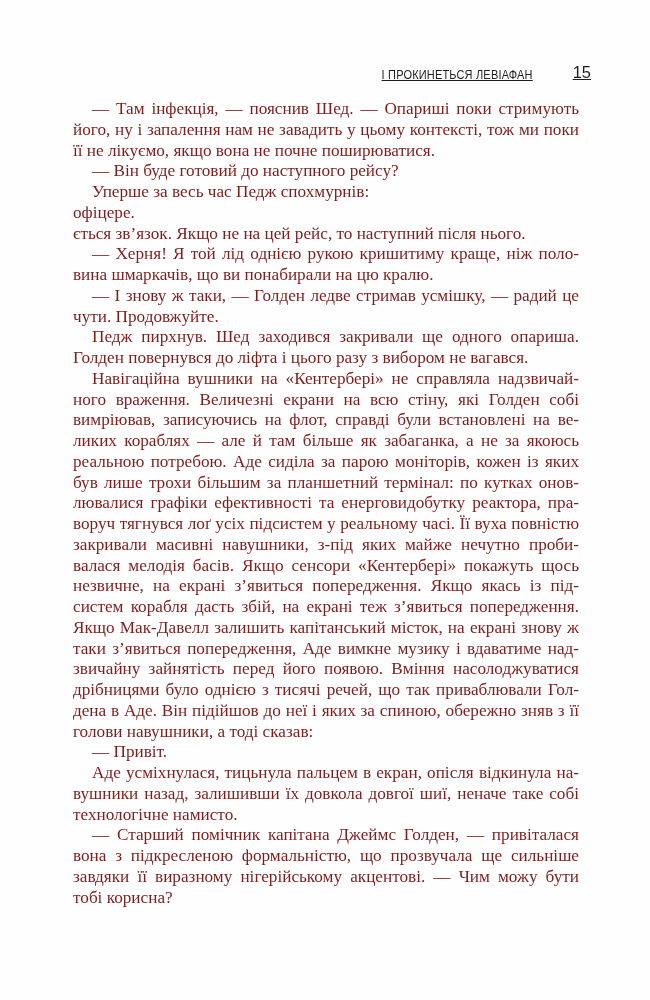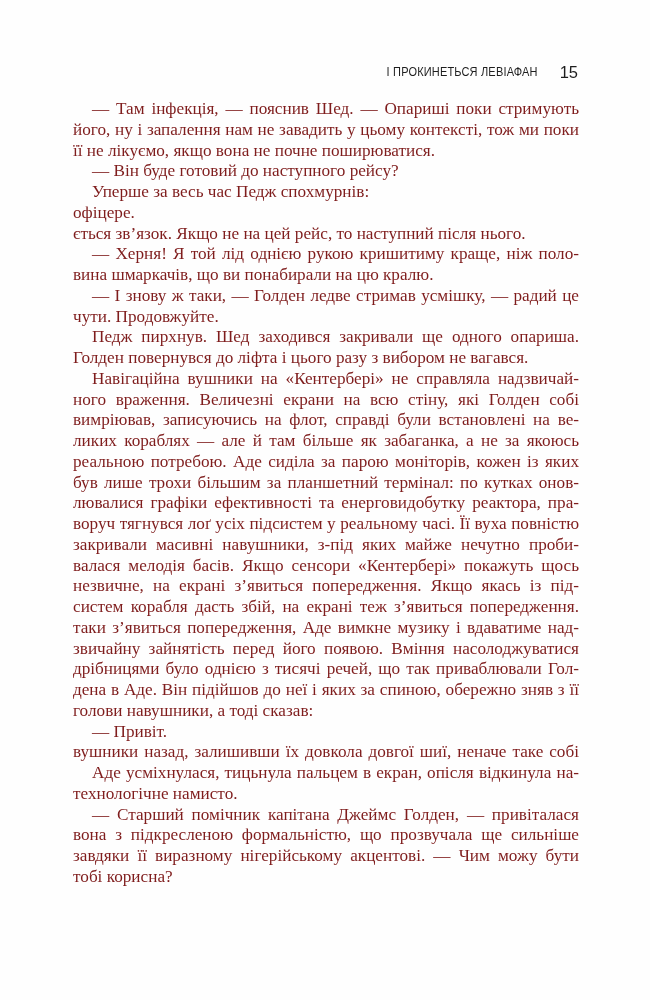--- a/index.html
+++ b/index.html
@@ -1,24 +1,24 @@
 <!DOCTYPE html>
 <html><head>
 <meta charset="utf-8">
 <style>
   html, body { margin: 0; padding: 0; background: #ffffff; }
   body { width: 650px; height: 1000px; position: relative; overflow: hidden; }
   .page { position: absolute; left: 0; top: 0; width: 650px; height: 1000px; background: #fefefe; }
   .running-head {
-    position: absolute; top: 62px; right: 72px; height: 20px;
+    position: absolute; top: 62px; right: 59px; height: 20px;
     font-family: "Liberation Sans", "DejaVu Sans", sans-serif;
-    color: #1e1e1e; display: flex; align-items: center;
+    color: #1e1e1e; display: flex; align-items: flex-end; text-decoration: underline;
   }
   .running-title { font-size: 12.5px; letter-spacing: 0.2px; transform: scaleX(0.88); transform-origin: right center; }
-  .page-number { font-size: 16.5px; margin-left: 22px; }
+  .page-number { font-size: 16.5px; margin-left: 40px; }
   .body-text {
     position: absolute; left: 73px; top: 99px; width: 506px;
     font-family: "Liberation Serif", "DejaVu Serif", serif;
     font-size: 17.2px; line-height: 20.75px; color: #7f1d1d;
   }
   .line { white-space: nowrap; display: block; text-align: justify; text-align-last: justify; height: 20.75px; overflow: visible; }
   .line.indent { padding-left: 19px; }
   .line.last { text-align-last: left; }
 </style>
 </head>
@@ -65,32 +65,33 @@
         <span class="line">вимріював, записуючись на флот, справді були встановлені на ве-</span>
         <span class="line">ликих кораблях — але й там більше як забаганка, а не за якоюсь</span>
         <span class="line">реальною потребою. Аде сиділа за парою моніторів, кожен із яких</span>
         <span class="line">був лише трохи більшим за планшетний термінал: по кутках онов-</span>
         <span class="line">лювалися графіки ефективності та енерговидобутку реактора, пра-</span>
         <span class="line">воруч тягнувся лоґ усіх підсистем у реальному часі. Її вуха повністю</span>
         <span class="line">закривали масивні навушники, з-під яких майже нечутно проби-</span>
         <span class="line">валася мелодія басів. Якщо сенсори «Кентербері» покажуть щось</span>
         <span class="line">незвичне, на екрані з’явиться попередження. Якщо якась із під-</span>
         <span class="line">систем корабля дасть збій, на екрані теж з’явиться попередження.</span>
+        <span class="line">Якщо Мак-Давелл залишить капітанський місток, на екрані знову ж</span>
         <span class="line">таки з’явиться попередження, Аде вимкне музику і вдаватиме над-</span>
         <span class="line">звичайну зайнятість перед його появою. Вміння насолоджуватися</span>
         <span class="line">дрібницями було однією з тисячі речей, що так приваблювали Гол-</span>
         <span class="line">дена в Аде. Він підійшов до неї і яких за спиною, обережно зняв з її</span>
         <span class="line last">голови навушники, а тоді сказав:</span>
       </div>
       <div>
         <span class="line indent last">— Привіт.</span>
       </div>
       <div>
+        <span class="line indent">Аде усміхнулася, тицьнула пальцем в екран, опісля відкинула на-</span>
         <span class="line">вушники назад, залишивши їх довкола довгої шиї, неначе таке собі</span>
-        <span class="line indent">Аде усміхнулася, тицьнула пальцем в екран, опісля відкинула на-</span>
         <span class="line last">технологічне намисто.</span>
       </div>
       <div>
         <span class="line indent">— Старший помічник капітана Джеймс Голден, — привіталася</span>
         <span class="line">вона з підкресленою формальністю, що прозвучала ще сильніше</span>
         <span class="line">завдяки її виразному нігерійському акцентові. — Чим можу бути</span>
         <span class="line last">тобі корисна?</span>
       </div>
     </div>
 </div>

